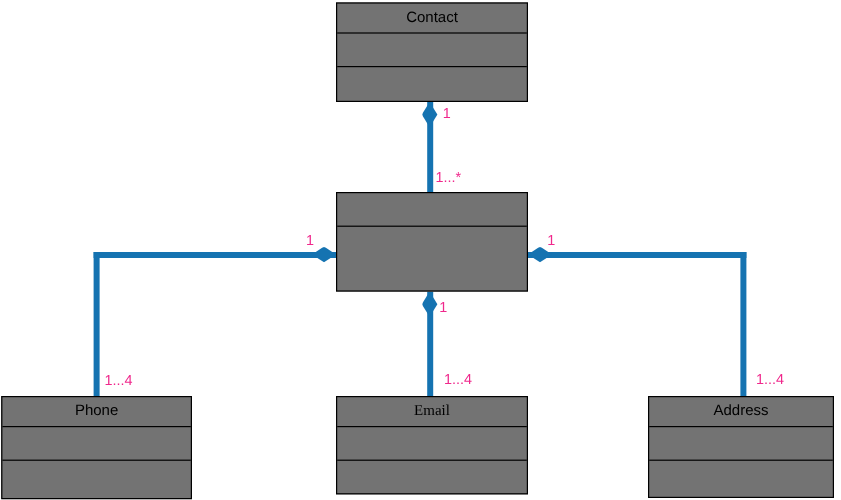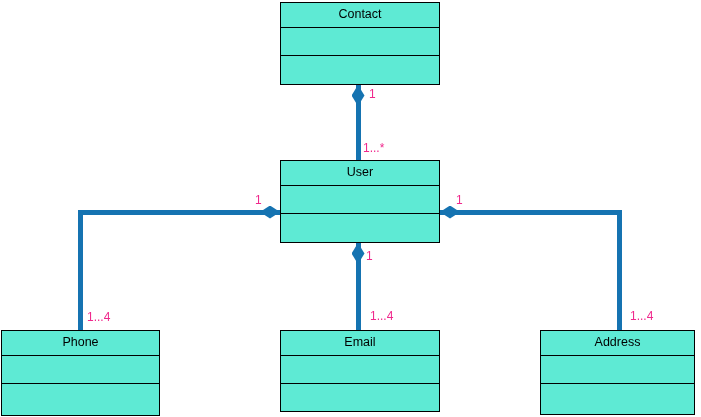--- a/index.html
+++ b/index.html
@@ -11,21 +11,21 @@
     position: relative;
     width: 701px;
     height: 417px;
     background: #ffffff;
     font-family: "Liberation Sans", sans-serif;
     overflow: hidden;
   }
   
   .uml-class {
     position: absolute;
-    background: #5eead4;
+    background: #737373;
     border: 1.5px solid #000000;
     box-sizing: border-box;
     display: flex;
     flex-direction: column;
   }
   .uml-title {
     height: 25px;
     line-height: 23px;
     text-align: center;
     font-size: 12.5px;
@@ -37,21 +37,21 @@
     height: 28px;
     border-bottom: 1.5px solid #000000;
     box-sizing: border-box;
   }
   .uml-ops {
     flex: 1;
   }
   #box-contact { left: 280px; top: 2px;   width: 160px; height: 83px; }
   #box-user    { left: 280px; top: 160px; width: 160px; height: 83px; }
   #box-phone   { left: 1px;   top: 330px; width: 159px; height: 86px; justify-content: space-between; }
-  #box-email   { left: 280px; top: 330px; width: 160px; height: 82px; }
+  #box-email   { left: 280px; top: 330px; width: 160px; height: 82px; font-family: Liberation Serif, serif; }
   #box-address { left: 540px; top: 330px; width: 155px; height: 85px; }
 
   
   .edge-seg {
     position: absolute;
     background: #1573B1;
   }
   #e1-v  { left: 355.5px; top: 85px;    width: 5px;   height: 75px; }
   #e2-h  { left: 78px;    top: 209.5px; width: 202px; height: 5px; }
   #e2-v  { left: 78px;    top: 209.5px; width: 5px;   height: 120.5px; }
@@ -114,21 +114,20 @@
   <div class="mult" id="lbl-e4-src">1</div>
   <div class="mult" id="lbl-e4-tgt">1...4</div>
 
   <div class="uml-class" id="box-contact">
     <div class="uml-title">Contact</div>
     <div class="uml-attrs"></div>
     <div class="uml-ops"></div>
   </div>
 
   <div class="uml-class" id="box-user">
-    <div class="uml-title">User</div>
     <div class="uml-attrs"></div>
     <div class="uml-ops"></div>
   </div>
 
   <div class="uml-class" id="box-phone">
     <div class="uml-title">Phone</div>
     <div class="uml-attrs"></div>
     <div class="uml-ops"></div>
   </div>
 

